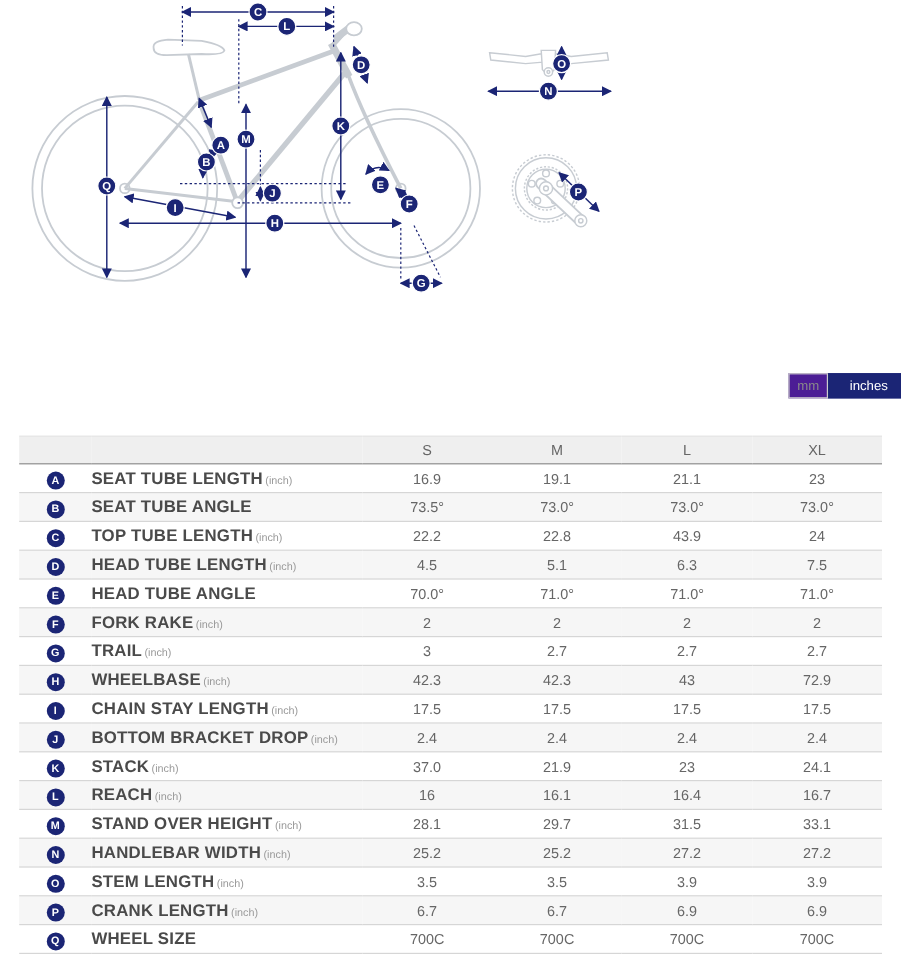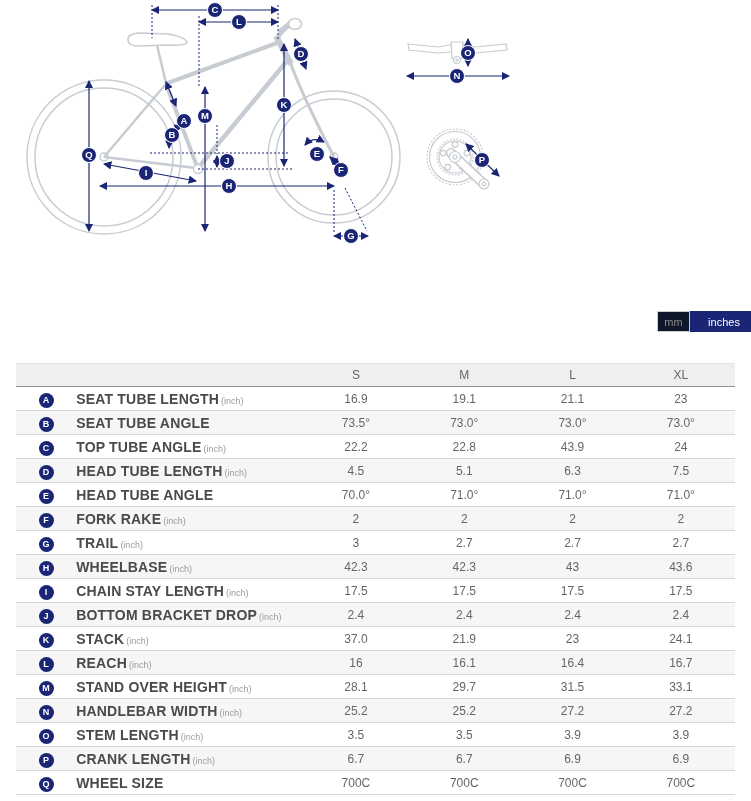--- a/index.html
+++ b/index.html
@@ -1,21 +1,21 @@
 <!DOCTYPE html>
 <html><head>
 <meta charset="utf-8">
 <style>
   html,body{margin:0;padding:0;background:#fff;}
   body{width:751px;height:801px;position:relative;font-family:"Liberation Sans",sans-serif;overflow:hidden;}
   .diagram-svg{position:absolute;top:0;left:0;}
   
   .unit-toggle{position:absolute;top:311px;left:657px;display:flex;}
   .unit-toggle button{height:21px;font-size:11px;font-family:"Liberation Sans",sans-serif;cursor:pointer;padding:0;}
-  .btn-mm{width:33px;background:#0f172a;border:1px solid #ccc;color:#8a8a8a;}
+  .btn-mm{width:33px;background:#4c1d95;border:1px solid #ccc;color:#8a8a8a;}
   .btn-in{width:68px;background:#1b2575;border:1px solid #1b2575;color:#fff;}
   
   .geo-table{position:absolute;top:363px;left:16px;width:719px;border-collapse:collapse;table-layout:fixed;}
   .geo-table thead th{background:#efefef;height:22px;font-weight:normal;color:#666;font-size:12px;
     border-top:1px solid #e2e2e2;border-bottom:1px solid #8f8f8f;text-align:center;padding:0;}
   .geo-table tbody tr{height:24px;border-bottom:1px solid #d6d6d6;background:#fff;}
   .geo-table tbody tr:nth-child(even){background:#f6f6f6;}
   .geo-table td{padding:0;vertical-align:middle;}
   .c-badge{width:60px;text-align:center;}
   .c-label{width:225px;}
@@ -216,21 +216,21 @@
     <td class="c-badge"><span class="badge-sm">B</span></td>
     <td class="c-label"><span class="lbl">SEAT TUBE ANGLE</span><span class="unit"></span></td>
     <td class="c-val">73.5°</td>
     <td class="c-val">73.0°</td>
     <td class="c-val">73.0°</td>
     <td class="c-val">73.0°</td>
   </tr>
 
   <tr>
     <td class="c-badge"><span class="badge-sm">C</span></td>
-    <td class="c-label"><span class="lbl">TOP TUBE ANGLE</span><span class="unit">(inch)</span></td>
+    <td class="c-label"><span class="lbl">TOP TUBE LENGTH</span><span class="unit">(inch)</span></td>
     <td class="c-val">22.2</td>
     <td class="c-val">22.8</td>
     <td class="c-val">43.9</td>
     <td class="c-val">24</td>
   </tr>
 
   <tr>
     <td class="c-badge"><span class="badge-sm">D</span></td>
     <td class="c-label"><span class="lbl">HEAD TUBE LENGTH</span><span class="unit">(inch)</span></td>
     <td class="c-val">4.5</td>
@@ -265,21 +265,21 @@
     <td class="c-val">2.7</td>
     <td class="c-val">2.7</td>
   </tr>
 
   <tr>
     <td class="c-badge"><span class="badge-sm">H</span></td>
     <td class="c-label"><span class="lbl">WHEELBASE</span><span class="unit">(inch)</span></td>
     <td class="c-val">42.3</td>
     <td class="c-val">42.3</td>
     <td class="c-val">43</td>
-    <td class="c-val">43.6</td>
+    <td class="c-val">72.9</td>
   </tr>
 
   <tr>
     <td class="c-badge"><span class="badge-sm">I</span></td>
     <td class="c-label"><span class="lbl">CHAIN STAY LENGTH</span><span class="unit">(inch)</span></td>
     <td class="c-val">17.5</td>
     <td class="c-val">17.5</td>
     <td class="c-val">17.5</td>
     <td class="c-val">17.5</td>
   </tr>

